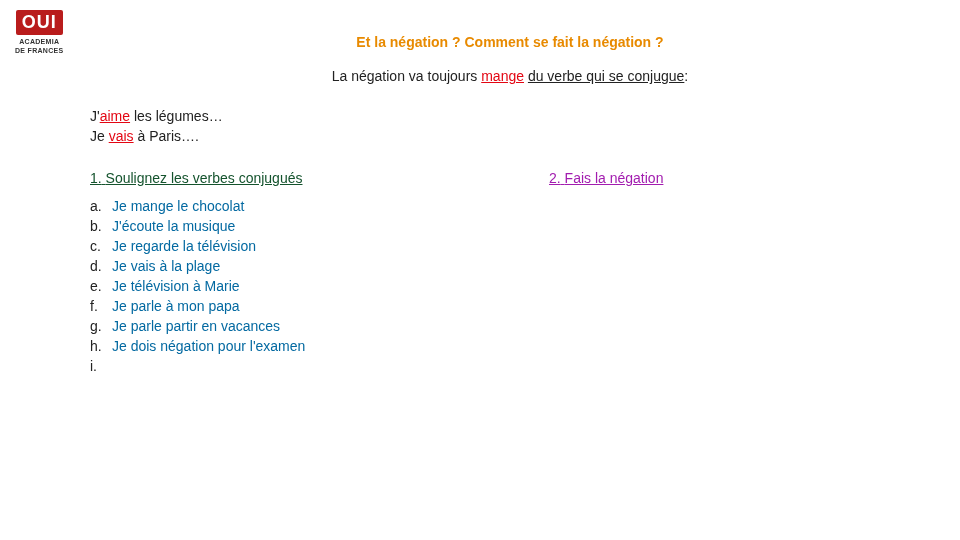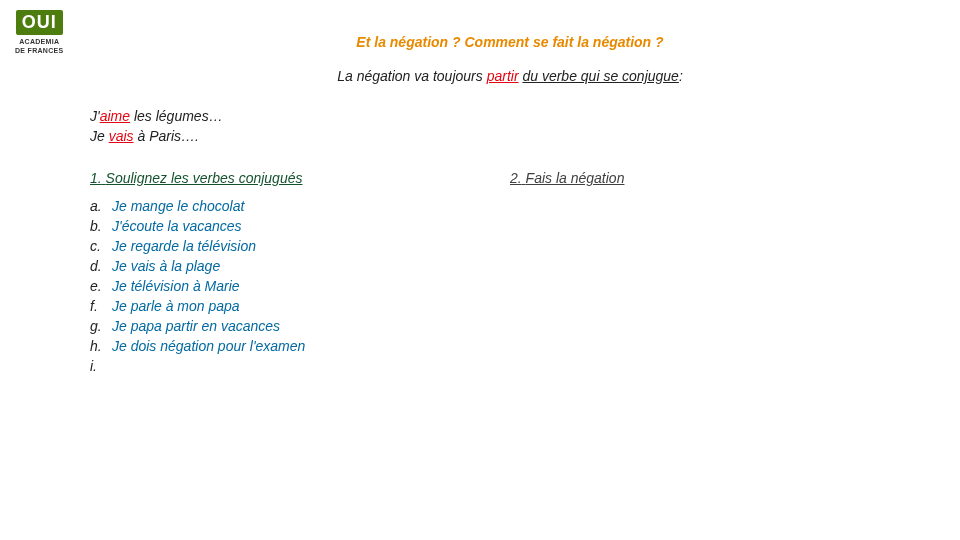--- a/index.html
+++ b/index.html
@@ -17,21 +17,21 @@
     
     .logo {
       position: absolute;
       top: 10px;
       left: 15px;
       display: flex;
       flex-direction: column;
       align-items: center;
     }
     .logo-oui {
-      background: #4d7c0f;
+      background: #b91c1c;
       color: #fff;
       font-size: 18px;
       font-weight: 900;
       padding: 2px 6px;
       letter-spacing: 1px;
       border-radius: 2px;
     }
     .logo-text {
       font-size: 7px;
       color: #333;
@@ -39,25 +39,24 @@
       margin-top: 2px;
       line-height: 1.3;
       font-weight: bold;
       text-transform: uppercase;
       letter-spacing: 0.3px;
     }
 
     
     .content {
       position: absolute;
-      top: 16px;
+      top: 0;
       left: 80px;
       right: 20px;
-      padding-top: 18px;
-      font-style: italic;
+      padding-top: 34px;
     }
 
     
     .main-title {
       text-align: center;
       color: #e88a00;
       font-size: 14px;
       font-weight: bold;
       margin-bottom: 18px;
     }
@@ -108,21 +107,22 @@
     .section-left h3 {
       font-size: 14px;
       font-weight: normal;
       text-decoration: underline;
       color: #14532d;
     }
     .section-right h3 {
       font-size: 14px;
       font-weight: normal;
       text-decoration: underline;
-      color: #404040;
+      color: #a21caf;
+      margin-left: 39px;
     }
 
     
     .exercise-list {
       padding: 0 10px;
     }
     .exercise-list ol {
       list-style: none;
       padding: 0;
     }
@@ -149,21 +149,21 @@
     <span>ACADEMIA</span><br>
     <span>DE FRANCES</span>
   </div>
 </div>
 
 <div class="content">
 
   <div class="main-title">Et la négation ? Comment se fait la négation ?</div>
 
   <div class="subtitle">
-    <span>La négation va toujours </span><span class="autour underlined">partir</span><span> <span class="underlined">du verbe qui se conjugue</span>:</span>
+    <span>La négation va toujours </span><span class="autour underlined">mange</span><span> <span class="underlined">du verbe qui se conjugue</span>:</span>
   </div>
 
   <div class="examples">
     <div class="examples-left">
       <p>J'<span class="red underline">aime</span> les légumes…</p>
       <p>Je <span class="red underline">vais</span> à Paris….</p>
     </div>
   </div>
 
   <div class="sections">
@@ -180,41 +180,41 @@
   </div>
 
   <div class="exercise-list">
     <ol id="exercise-ol">
         <li>
           <span class="letter">a.</span>
           <span class="text">Je mange le chocolat</span>
         </li>
         <li>
           <span class="letter">b.</span>
-          <span class="text">J'écoute la vacances</span>
+          <span class="text">J'écoute la musique</span>
         </li>
         <li>
           <span class="letter">c.</span>
           <span class="text">Je regarde la télévision</span>
         </li>
         <li>
           <span class="letter">d.</span>
           <span class="text">Je vais à la plage</span>
         </li>
         <li>
           <span class="letter">e.</span>
           <span class="text">Je télévision à Marie</span>
         </li>
         <li>
           <span class="letter">f.</span>
           <span class="text">Je parle à mon papa</span>
         </li>
         <li>
           <span class="letter">g.</span>
-          <span class="text">Je papa partir en vacances</span>
+          <span class="text">Je parle partir en vacances</span>
         </li>
         <li>
           <span class="letter">h.</span>
           <span class="text">Je dois négation pour l'examen</span>
         </li>
         <li>
           <span class="letter">i.</span>
         </li>
       </ol>
   </div>

